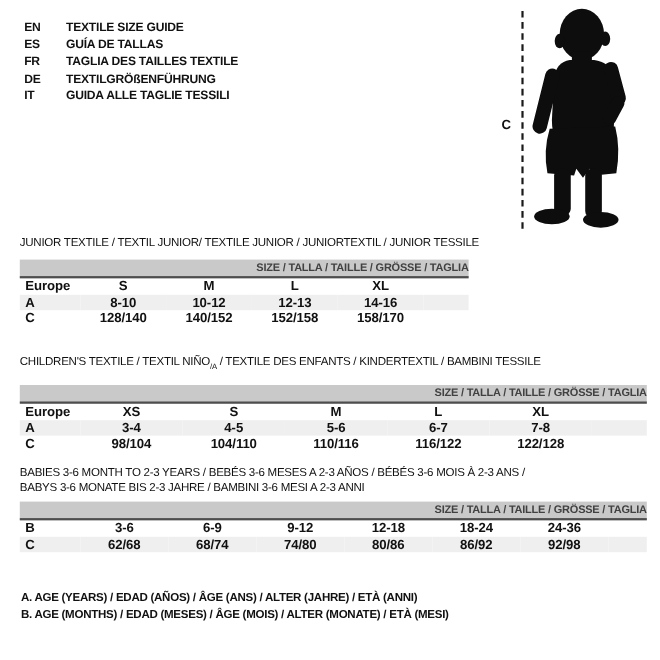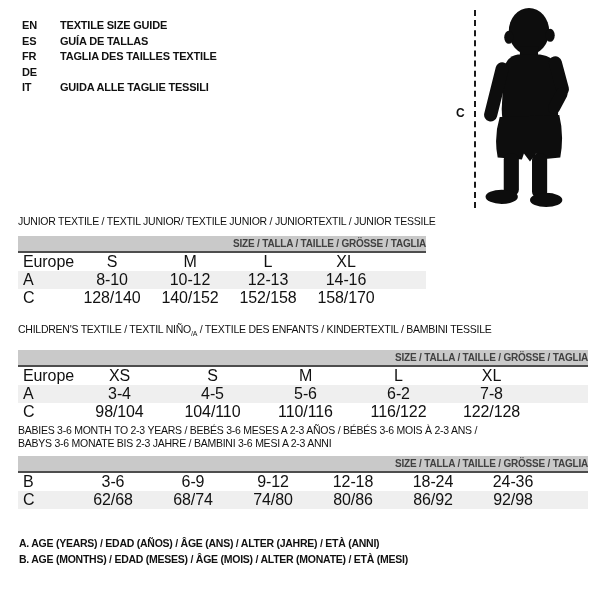--- a/index.html
+++ b/index.html
@@ -28,21 +28,21 @@
 
   
   .section{position:absolute;left:18px;}
   .sec-title{font-weight:normal;font-size:10.5px;line-height:13px;letter-spacing:-0.25px;white-space:nowrap;}
   .sec-title .t2{display:block;}
   .sec-title sub{font-size:7px;}
   .size-bar{background:var(--bar-bg);border-bottom:2px solid var(--bar-border);
             height:17px;line-height:15px;padding-left:5px;
             font-weight:bold;font-size:10px;letter-spacing:-0.2px;color:var(--bar-text);text-align:right;}
   table.size-table{border-collapse:collapse;table-layout:fixed;width:100%;}
-  table.size-table td,table.size-table th{font-size:16px;font-weight:normal;height:14.5px;
+  table.size-table td,table.size-table th{font-size:12px;font-weight:bold;height:14.5px;
             padding:0;text-align:center;white-space:nowrap;letter-spacing:-0.1px;}
   table.size-table .lbl{text-align:left;padding-left:5px;}
   tr.shaded td{background:var(--row-shaded);}
 
   
   .footnotes{position:absolute;left:19px;top:535px;}
   .footnote{font-weight:bold;font-size:10.5px;line-height:16px;letter-spacing:-0.25px;white-space:nowrap;}
 
   .s1{top:215px;width:408px;}
   .s1 .size-bar{margin-top:8px;}
@@ -67,20 +67,21 @@
     <span class="lang-label">GUÍA DE TALLAS</span>
   </div>
 
   <div class="lang-row">
     <span class="lang-code">FR</span>
     <span class="lang-label">TAGLIA DES TAILLES TEXTILE</span>
   </div>
 
   <div class="lang-row">
     <span class="lang-code">DE</span>
+    <span class="lang-label">TEXTILGRÖßENFÜHRUNG</span>
   </div>
 
   <div class="lang-row">
     <span class="lang-code">IT</span>
     <span class="lang-label">GUIDA ALLE TAGLIE TESSILI</span>
   </div>
 </div>
 
   <div class="figure">
     <div class="dashline"></div>
@@ -181,21 +182,21 @@
               <th class="">XL</th>
               <th></th>
             </tr>
           </thead>
       <tbody>
             <tr class="shaded">
               <td class="lbl">A</td>
               <td>3-4</td>
               <td>4-5</td>
               <td>5-6</td>
-              <td>6-2</td>
+              <td>6-7</td>
               <td>7-8</td>
               <td></td>
             </tr>
             <tr>
               <td class="lbl">C</td>
               <td>98/104</td>
               <td>104/110</td>
               <td>110/116</td>
               <td>116/122</td>
               <td>122/128</td>

